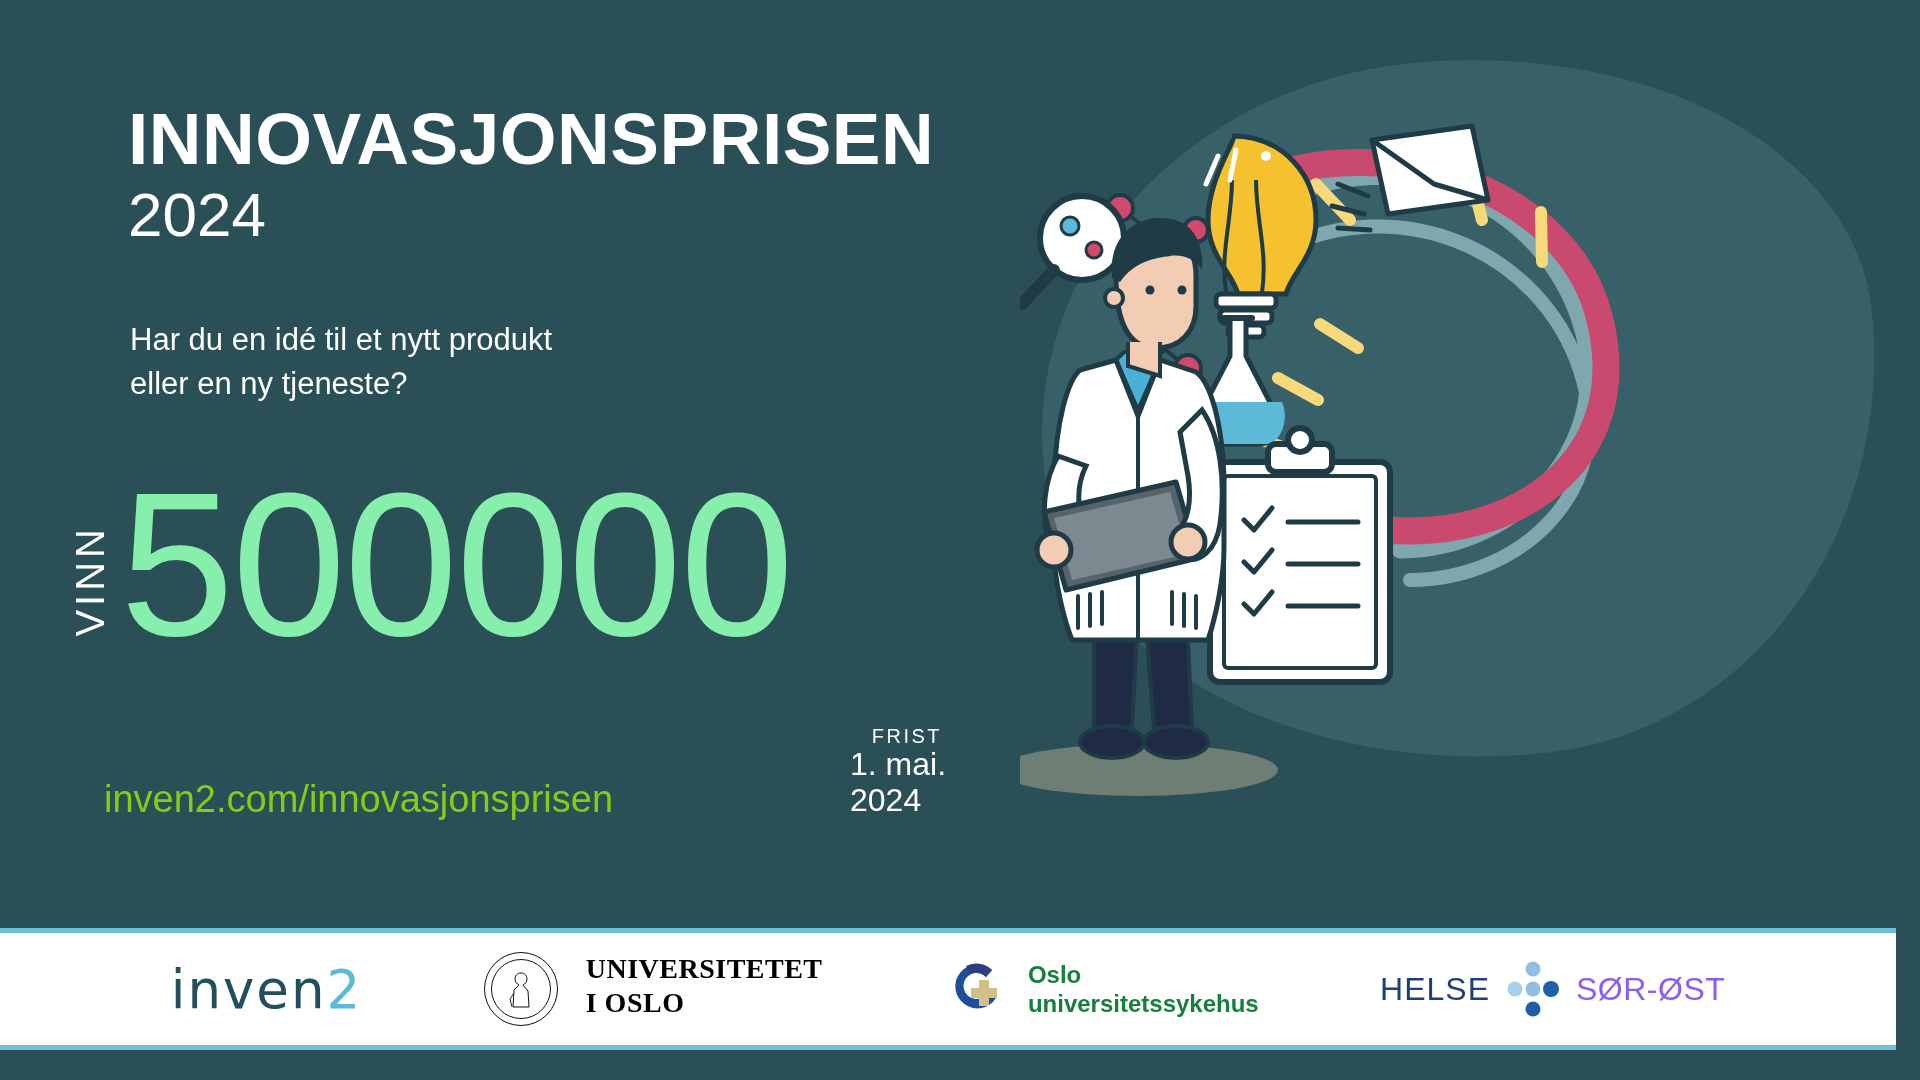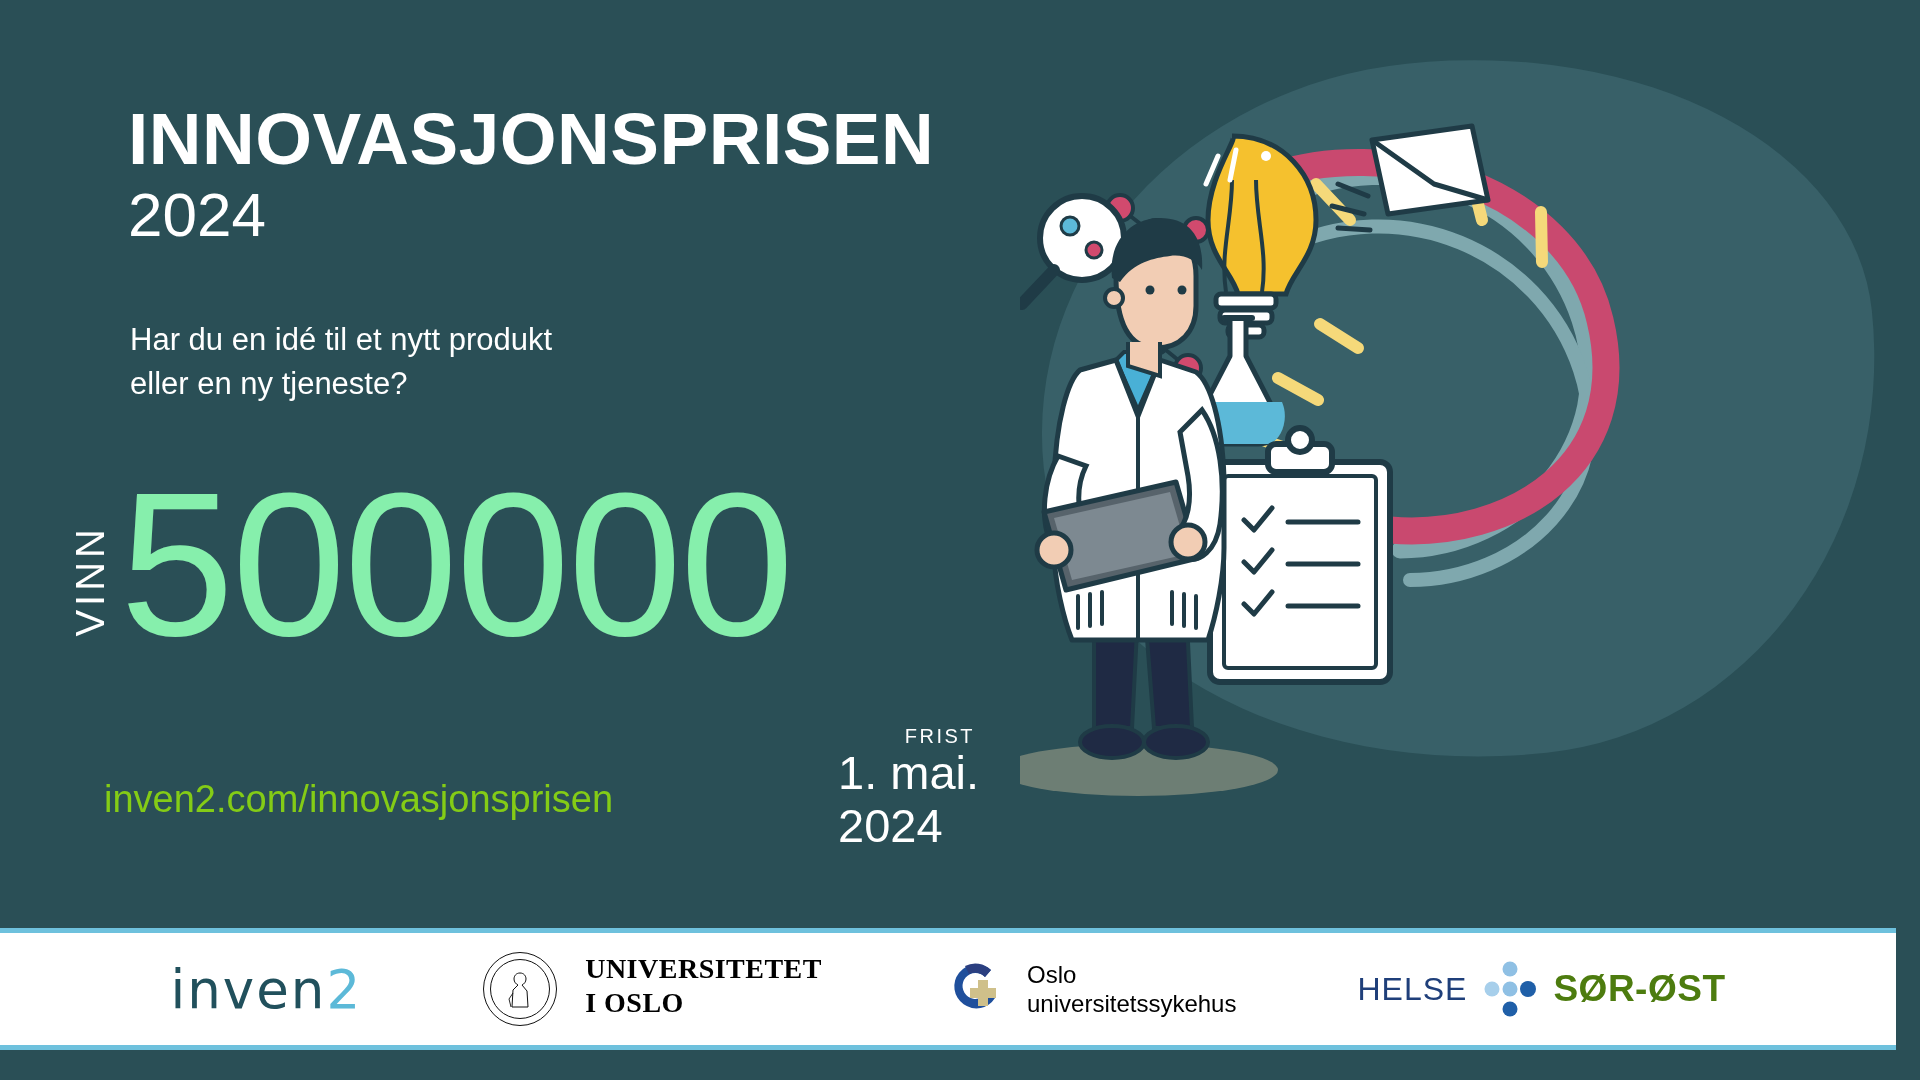--- a/index.html
+++ b/index.html
@@ -107,21 +107,21 @@
     text-align: left;
   }
   #deadline-label {
     font-size: 20px;
     font-weight: 400;
     letter-spacing: 2.5px;
     text-align: right;
     padding-right: 4px;
     line-height: 1.1;
   }
-  #deadline-date { font-size: 47px; font-weight: 400; line-height: 1.12; }
+  #deadline-date { font-size: 32px; font-weight: 400; line-height: 1.12; margin-left: 12px; }
 
   
   #illustration {
     position: absolute;
     left: 1020px; top: 80px;
     width: 880px; height: 760px;
   }
 
   
   #footer {
@@ -181,38 +181,38 @@
     font-weight: 700;
     color: #000000;
     line-height: 1.2;
     letter-spacing: 0.5px;
   }
 
   
   #logo-ous { display: flex; align-items: center; gap: 14px; }
   #ous-mark { width: 70px; height: 70px; position: relative; }
   #ous-wordmark {
-    color: #000000;
+    color: #15803d;
     font-size: 24px;
-    font-weight: 400;
+    font-weight: 700;
     line-height: 1.22;
   }
 
   
   #logo-hso { display: flex; align-items: center; gap: 12px; }
   #hso-helse {
     color: #1f3f7a;
     font-size: 32px;
     font-weight: 400;
     letter-spacing: 1px;
   }
   #hso-sorost {
-    color: #4d7c0f;
-    font-size: 37px;
-    font-weight: 700;
+    color: #8b5cf6;
+    font-size: 32px;
+    font-weight: 400;
     letter-spacing: 0.5px;
   }
   #hso-dots { width: 62px; height: 58px; }
 
   #bottom-strip {
     position: absolute;
     left: 0; top: 1055px;
     width: 1920px; height: 25px;
     background: #2a4f56;
   }

